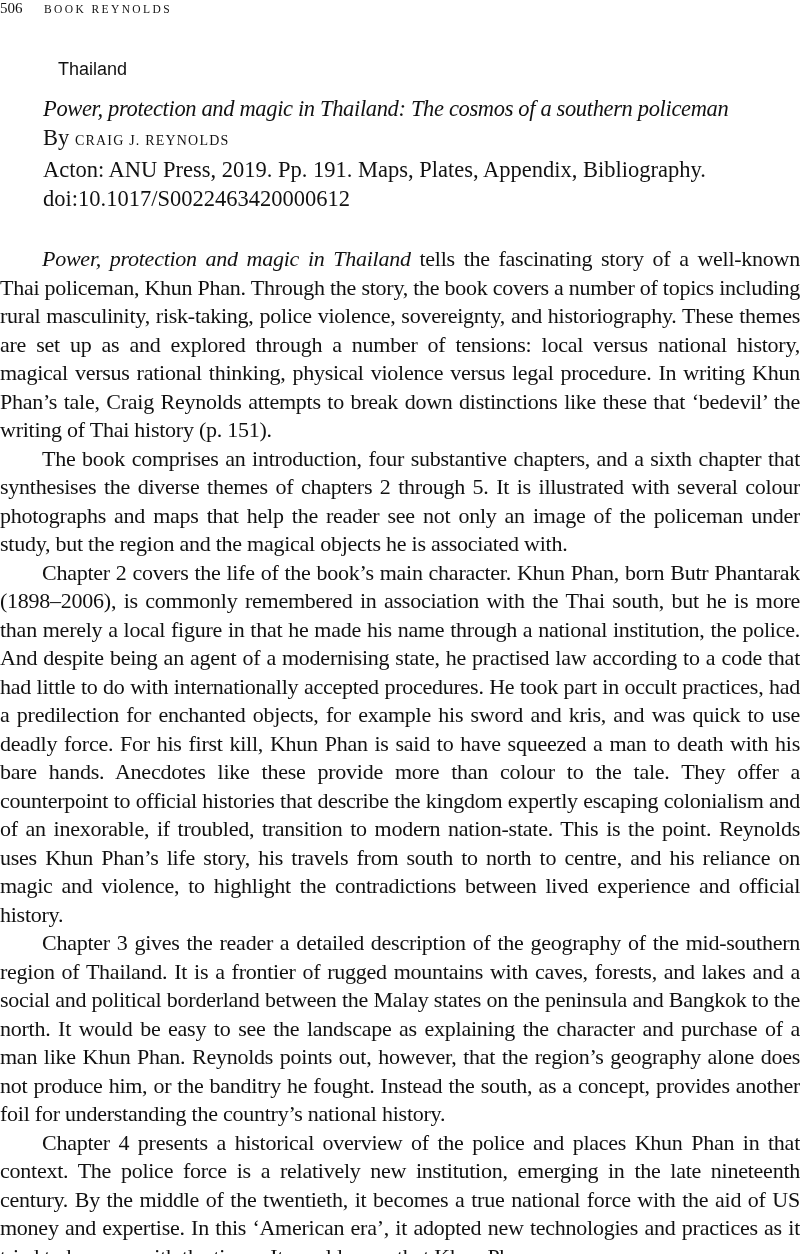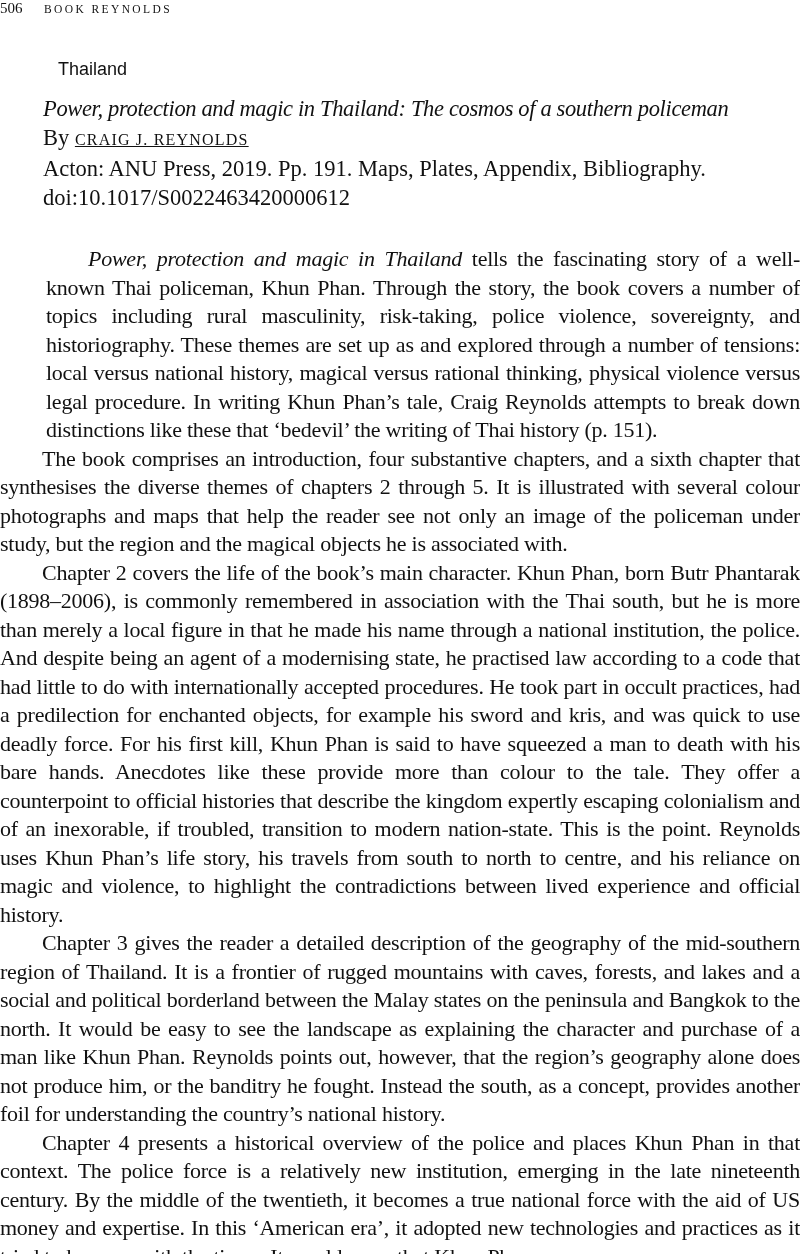--- a/index.html
+++ b/index.html
@@ -14,28 +14,28 @@
   .running-head .pageno { display: inline-block; width: 44px; }
   .running-head .section { letter-spacing: 2.4px; font-size: 11.5px; }
   .country {
     position: absolute; left: 58px; top: 56px;
     font-family: "Liberation Sans", "DejaVu Sans", sans-serif;
     font-size: 18px; line-height: 26px;
   }
   .meta { position: absolute; left: 43px; top: 94px; width: 760px; }
   .meta .line { font-size: 22.5px; line-height: 29px; white-space: nowrap; }
   .meta .title { font-style: italic; letter-spacing: -0.35px; }
-  .meta .by .sc { font-size: 16px; letter-spacing: 1.2px; text-decoration: underline; }
+  .meta .by .sc { font-size: 14px; letter-spacing: 1.2px; }
   .body {
     position: absolute; left: 0; top: 245px; width: 800px;
     font-size: 22px; line-height: 28.5px; text-align: justify;
     hyphens: manual; letter-spacing: -0.25px;
   }
   .body p { margin: 0; text-indent: 42px; }
-  .body p.first { text-indent: 42px; padding-left: 46px; }
+  .body p.first { text-indent: 42px; }
   .body em { font-style: italic; }
 </style>
 </head>
 <body>
 
 <header class="running-head">
   <span class="pageno">506</span><span class="section">BOOK REYNOLDS</span>
 </header>
 
 <div class="country">Thailand</div>

